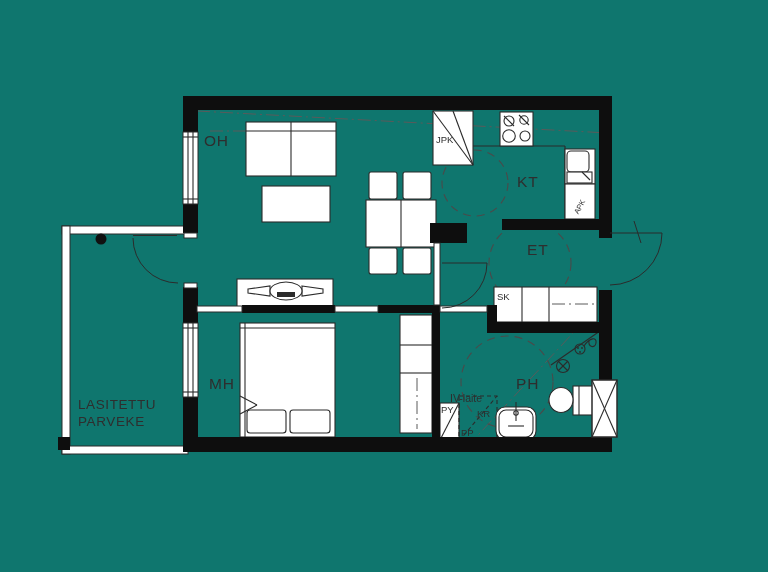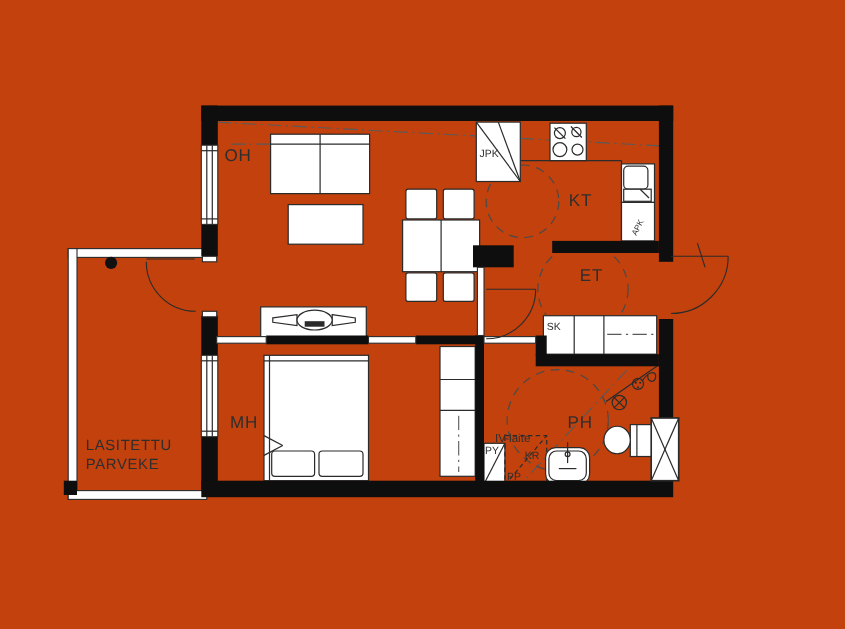--- a/index.html
+++ b/index.html
@@ -1,16 +1,16 @@
 <!DOCTYPE html>
 <html><head>
 <meta charset="utf-8">
 <style>
   html,body{margin:0;padding:0;background:#ffffff;}
-  .page{position:relative;width:768px;height:572px;background:#c2410c;overflow:hidden;
+  .page{position:relative;width:768px;height:572px;background:#0f766e;overflow:hidden;
         font-family:"Liberation Sans",sans-serif;}
   svg{position:absolute;left:0;top:0;}
   text{fill:#2e2e2e;font-family:"Liberation Sans",sans-serif;}
   .room-label{font-size:15.5px;letter-spacing:0.8px;}
   .balcony-label{font-size:13.5px;letter-spacing:0.6px;}
   .small-label{font-size:9.5px;}
   .iv-label{font-size:10.5px;}
   .apk-label{font-size:7.5px;}
   .wall{fill:#0e0e0e;stroke:none;}
   .thin{fill:#ffffff;stroke:#2b2b2b;stroke-width:1;}

